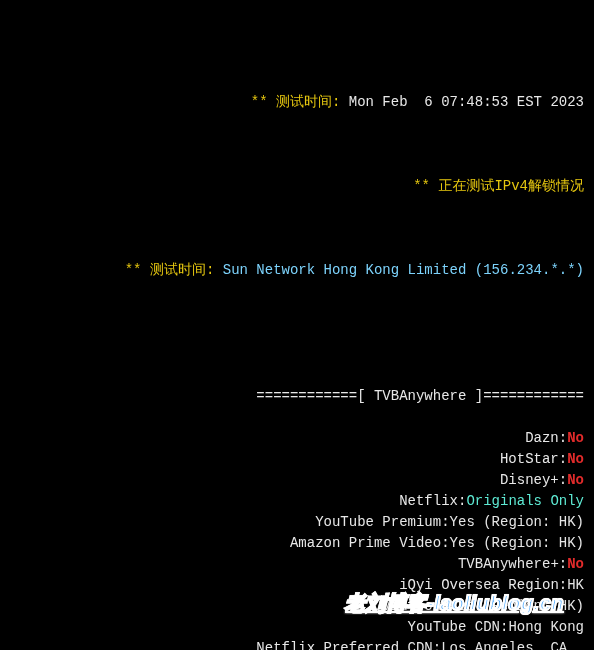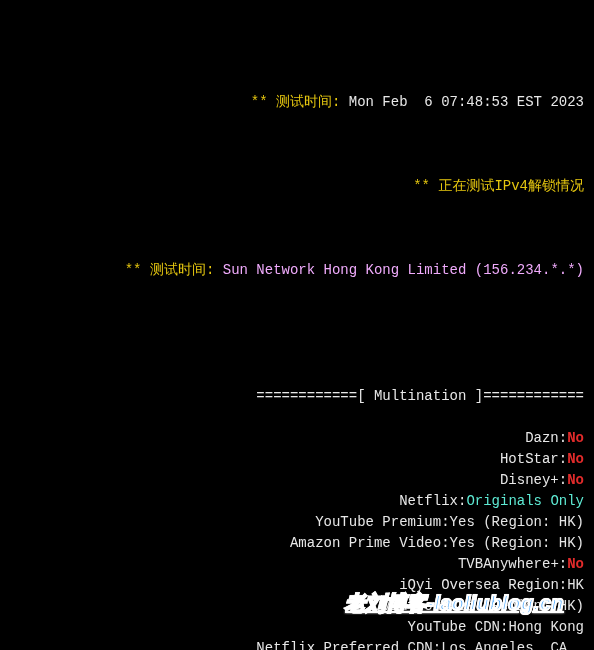--- a/index.html
+++ b/index.html
@@ -11,21 +11,21 @@
       color: #ccc;
       padding: 8px 10px;
       width: 594px;
       height: 650px;
       position: relative;
       white-space: pre;
     }
     .line { white-space: pre; display: block; }
     .c-white { color: #e8e8e8; }
     .c-yellow { color: #e6c70f; }
-    .c-cyan { color: #f0abfc; margin-top: 36px; }
+    .c-cyan { color: #7dd3fc; margin-top: 36px; }
     .c-green { color: #e5e5e5; }
     .c-red { color: #e22b2b; font-weight: bold; }
     .c-gold { color: #5eead4; }
     .label { display: inline-block; width: 370px; }
     .watermark {
       position: absolute;
       bottom: 32px;
       right: 30px;
       font-family: Arial, sans-serif;
       font-weight: 900;
@@ -44,21 +44,21 @@
 
 
 
 <div class="line"><span class="c-yellow"> ** 测试时间: </span><span class="c-white">Mon Feb  6 07:48:53 EST 2023</span></div>
 <div class="line"> </div>
 <div class="line c-yellow"> ** 正在测试IPv4解锁情况</div>
 <div class="line"> </div>
 <div class="line"><span class="c-yellow"> ** 测试时间: </span><span class="c-cyan">Sun Network Hong Kong Limited (156.234.*.*)</span></div>
 <div class="line"> </div>
 <div class="line"> </div>
-<div class="line c-white">============[ Multination ]============</div>
+<div class="line c-white">============[ TVBAnywhere ]============</div>
 <div id="multination-list"><div class="line"><span class="label c-white"> Dazn:</span><span class="c-red">No</span></div><div class="line"><span class="label c-white"> HotStar:</span><span class="c-red">No</span></div><div class="line"><span class="label c-white"> Disney+:</span><span class="c-red">No</span></div><div class="line"><span class="label c-white"> Netflix:</span><span class="c-gold">Originals Only</span></div><div class="line"><span class="label c-white"> YouTube Premium:</span><span class="c-green">Yes (Region: HK)</span></div><div class="line"><span class="label c-white"> Amazon Prime Video:</span><span class="c-green">Yes (Region: HK)</span></div><div class="line"><span class="label c-white"> TVBAnywhere+:</span><span class="c-red">No</span></div><div class="line"><span class="label c-white"> iQyi Oversea Region:</span><span class="c-green">HK</span></div><div class="line"><span class="label c-white"> Viu.com:</span><span class="c-green">Yes (Region: HK)</span></div><div class="line"><span class="label c-white"> YouTube CDN:</span><span class="c-green">Hong Kong</span></div><div class="line"><span class="label c-white"> Netflix Preferred CDN:</span><span class="c-green">Los Angeles, CA  </span></div></div>
 
 
 
 
 
 
 
 
 <div class="watermark">老刘博客-laoliublog.cn</div>

